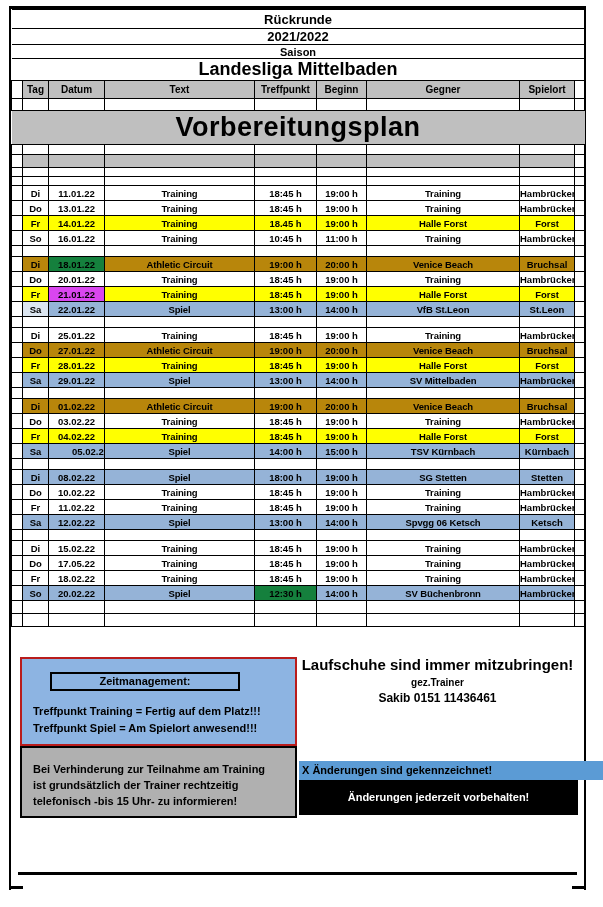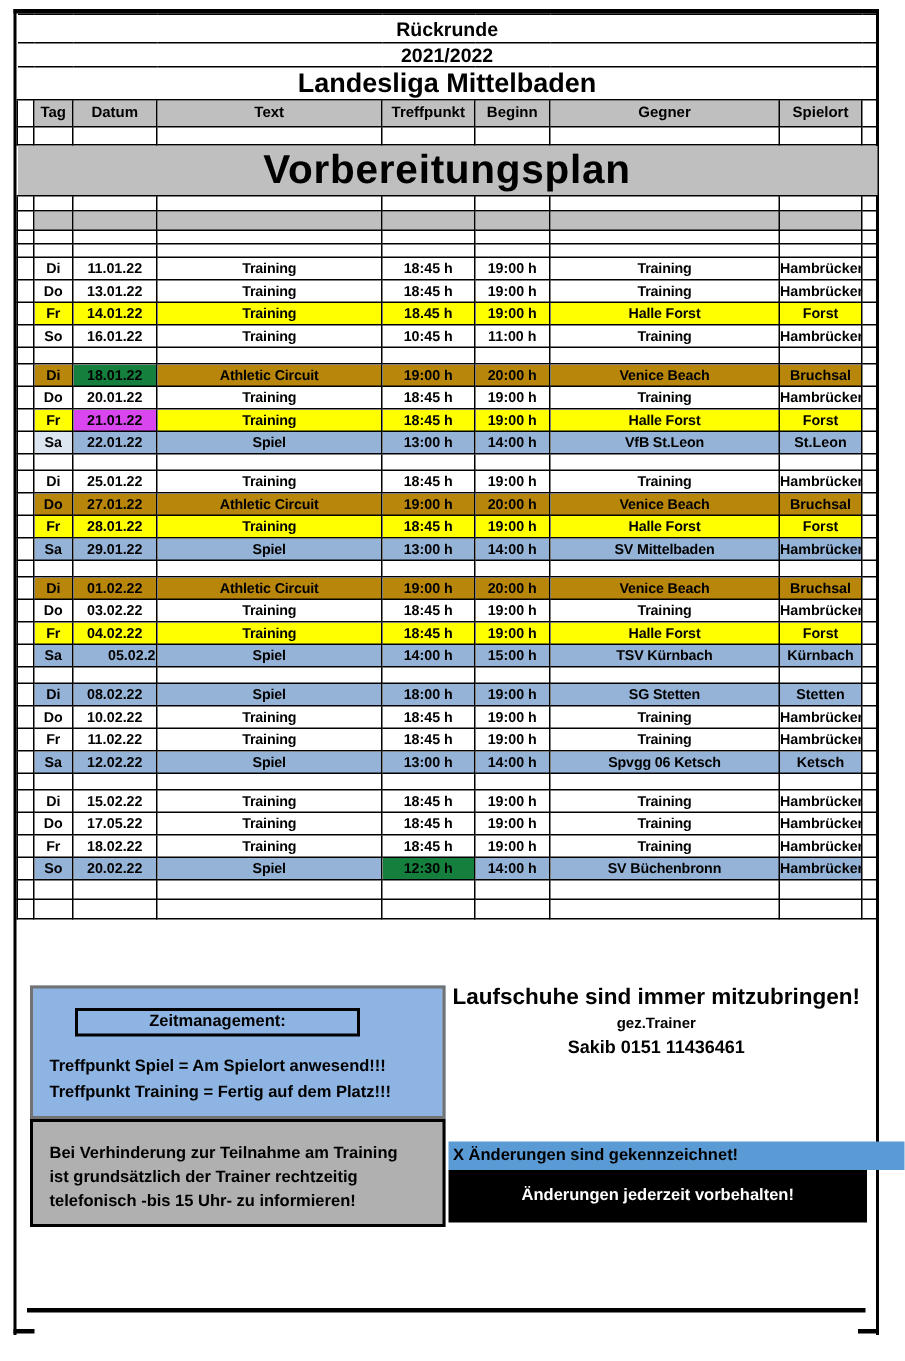--- a/index.html
+++ b/index.html
@@ -44,21 +44,21 @@
   }
   tr.data-row { height:15px; }
   tr.sep-row { height:11px; }
   tr.sep-row.tall { height:13px; }
   td.c-text, td.c-gegner { letter-spacing:-0.1px; }
 
   
   .abs { position:absolute; box-sizing:border-box; font-weight:bold; }
   .blue-box {
     left:20px; top:657px; width:277px; height:89px;
-    background:#8DB4E2; border:2px solid #737373;
+    background:#8DB4E2; border:2px solid #b91c1c;
   }
   .zeit-title {
     position:absolute; left:28px; top:13px; width:190px; height:19px;
     border:2px solid #000; box-sizing:border-box;
     font-size:11px; font-weight:bold; text-align:center; line-height:15px;
   }
   .zeit-lines { position:absolute; left:11px; top:44px; font-size:11px; line-height:17px; text-align:left; }
   .gray-box {
     left:20px; top:746px; width:277px; height:72px;
     background:#B0B0B0; border:2px solid #000;
@@ -99,20 +99,23 @@
         <col style="width:55px">
         <col style="width:10px">
     </colgroup>
     <tbody>
       <tr class="title-row t1">
         <td colspan="9">Rückrunde</td>
       </tr>
       <tr class="title-row t2">
         <td colspan="9">2021/2022</td>
       </tr>
+      <tr class="title-row t3">
+        <td colspan="9">Saison</td>
+      </tr>
       <tr class="title-row t4">
         <td colspan="9">Landesliga Mittelbaden</td>
       </tr>
       <tr class="head-row">
         <td class="ncol"></td>
         <td>Tag</td>
         <td>Datum</td>
         <td>Text</td>
         <td>Treffpunkt</td>
         <td>Beginn</td>
@@ -521,22 +524,22 @@
           <td></td>
           <td></td>
         </tr>
       </tbody>
   </table>
 </div>
 
 <div class="abs blue-box">
   <div class="zeit-title">Zeitmanagement:</div>
   <div class="zeit-lines">
+    <div>Treffpunkt Training = Fertig auf dem Platz!!!</div>
     <div>Treffpunkt Spiel = Am Spielort anwesend!!!</div>
-    <div>Treffpunkt Training = Fertig auf dem Platz!!!</div>
   </div>
 </div>
 
 <div class="abs gray-box">
   <div class="gray-lines">
     <div>Bei Verhinderung zur Teilnahme am Training</div>
     <div>ist grundsätzlich der Trainer rechtzeitig</div>
     <div>telefonisch -bis 15 Uhr- zu informieren!</div>
   </div>
 </div>

